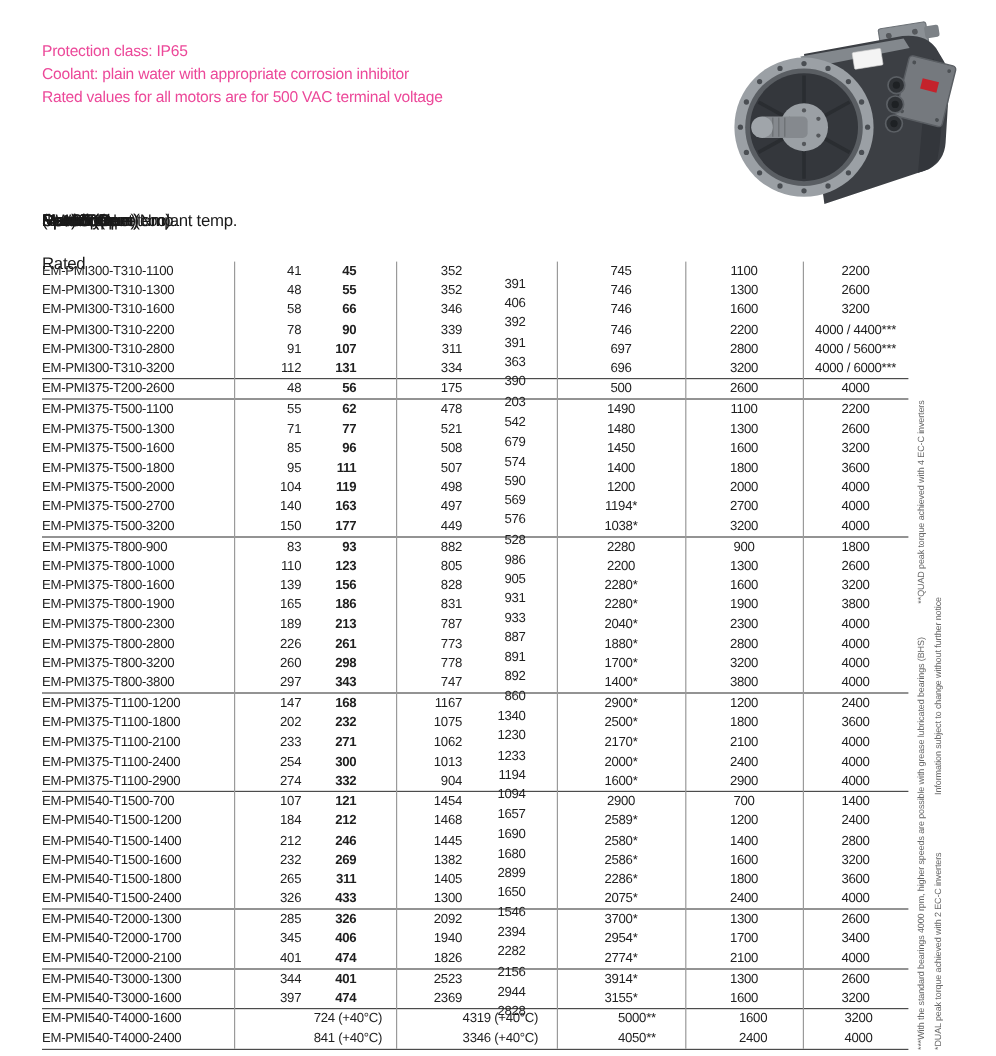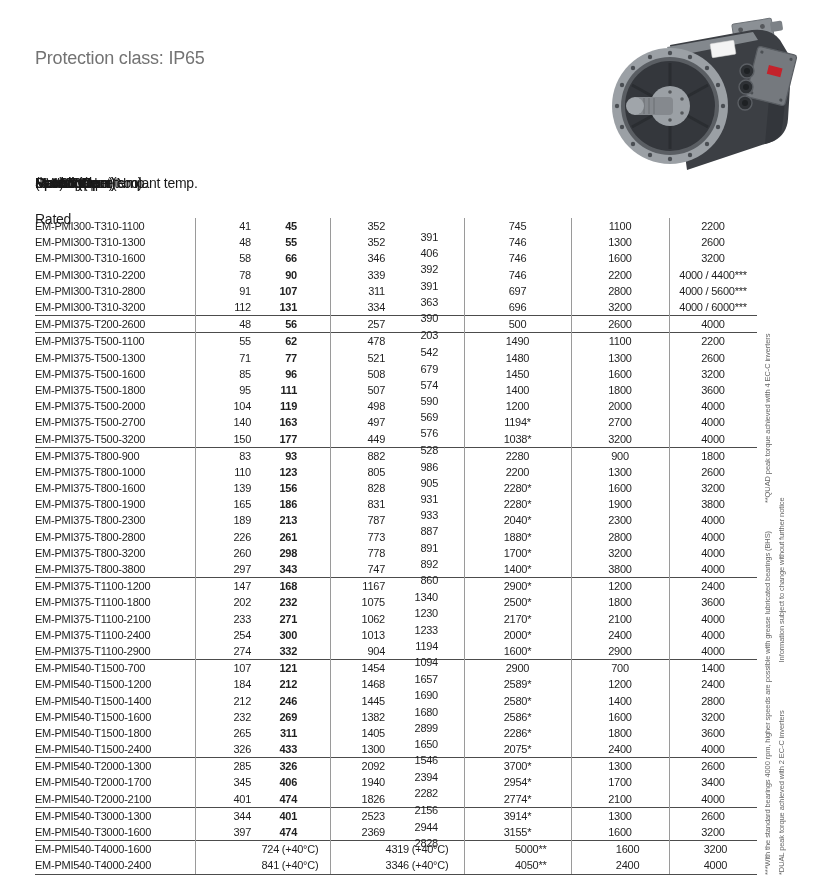--- a/index.html
+++ b/index.html
@@ -2,21 +2,21 @@
 <html><head>
 <meta charset="utf-8">
 <style>
   html,body { margin:0; padding:0; }
   body {
     width:830px; height:880px; position:relative; overflow:hidden;
     background:#ffffff; color:#1c1c1c;
     font-family:"Liberation Sans", sans-serif;
   }
   
-  .info { position:absolute; left:35px; top:33px; font-size:18px; line-height:19px; letter-spacing:-0.2px; color:#737373;margin-top:16px; }
+  .info { position:absolute; left:35px; top:33px; font-size:13px; line-height:19px; letter-spacing:-0.2px; color:#ec4899; }
   
   .motor-img { position:absolute; left:595px; top:8px; width:235px; height:167px; }
   
   .table-wrap { position:absolute; left:35px; top:175px; width:722px; }
   .thead { position:relative; height:43px; font-size:14px; letter-spacing:-0.25px; color:#1a1a1a; }
   .thead span { position:absolute; white-space:nowrap; }
   .h-motor  { left:0;   top:1; }
   .h-ptitle { left:164; top:1; }
   .h-psub   { left:164; top:15; }
   .h-qtitle { left:298; top:1; }
@@ -55,20 +55,22 @@
   .vnote-a { left:772px; top:866px; }
   .vnote-b { left:786px; top:866px; }
   .gap-a { margin-left:28px; }
   .gap-b { margin-left:48px; }
 </style>
 </head>
 <body>
 
 <div class="info">
   <div>Protection class: IP65</div>
+  <div>Coolant: plain water with appropriate corrosion inhibitor</div>
+  <div>Rated values for all motors are for 500 VAC terminal voltage</div>
 </div>
 
 <svg class="motor-img" viewBox="0 0 235 165" aria-hidden="true">
 
   <g transform="rotate(-9 158 22)">
     <rect x="138" y="12" width="40" height="20" rx="2" fill="#8b9095" stroke="#6d7277" stroke-width="1"></rect>
     <circle cx="146" cy="19" r="2.4" fill="#55585c"></circle>
     <circle cx="168" cy="19" r="2.4" fill="#55585c"></circle>
     <rect x="176" y="16" width="12" height="10" rx="2" fill="#7c8186"></rect>
   </g>
@@ -244,21 +246,21 @@
           <div class="cell c-rs">3200</div>
           <div class="cell c-ms">4000 / 6000***</div>
         </div>
       </div>
       <div class="group">
         <div class="row">
           <div class="cell c-type">EM-PMI375-T200-2600</div>
           <div class="cell c-p65">48</div>
           <div class="cell c-p40">56</div>
           <div class="cell c-sp1"></div>
-          <div class="cell c-q65">257</div>
+          <div class="cell c-q65">175</div>
           <div class="cell c-q40">203</div>
           <div class="cell c-sp2"></div>
           <div class="cell c-mq">500</div>
           <div class="cell c-rs">2600</div>
           <div class="cell c-ms">4000</div>
         </div>
       </div>
       <div class="group">
         <div class="row">
           <div class="cell c-type">EM-PMI375-T500-1100</div>

